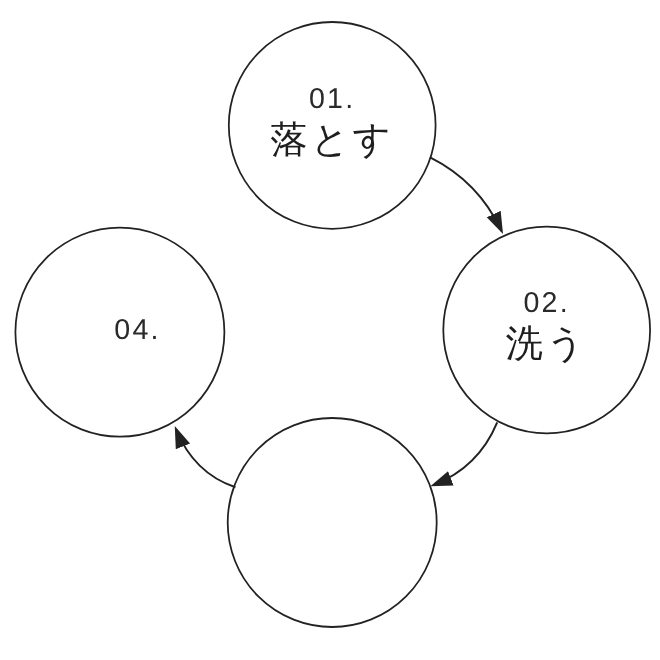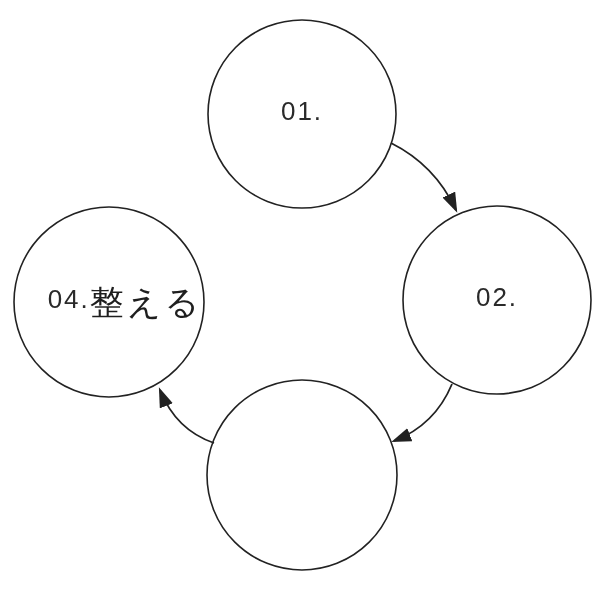--- a/index.html
+++ b/index.html
@@ -27,21 +27,21 @@
   }
   path.arrow-path {
     fill: none;
     stroke: #222222;
     stroke-width: 1.8;
   }
   .step-text {
     position: absolute;
     transform: translate(-50%, calc(-50% - 3px));
     display: flex;
-    flex-direction: row;
+    flex-direction: column;
     align-items: center;
     text-align: center;
     white-space: nowrap;
     pointer-events: none;
   }
   .step-number {
     font-size: 26px;
     line-height: 1;
     letter-spacing: 2px;
     color: #2a2a2a;
@@ -73,25 +73,26 @@
     <circle class="step-circle" cx="302" cy="475" r="95" style="stroke: rgb(34, 34, 34);"></circle>
     <circle class="step-circle" cx="109" cy="302" r="95" style="stroke: rgb(34, 34, 34);"></circle>
 
     <path class="arrow-path" marker-end="url(#arrowhead)" d="M 391 143 Q 435 165 456 210" style="stroke: rgb(34, 34, 34);"></path>
     <path class="arrow-path" marker-end="url(#arrowhead)" d="M 452 384 Q 435 425 394 441" style="stroke: rgb(34, 34, 34);"></path>
     <path class="arrow-path" marker-end="url(#arrowhead)" d="M 214 443 Q 176 430 160 390" style="stroke: rgb(34, 34, 34);"></path>
   </svg>
 
   <div class="step-text" style="left: 302px; top: 114px;">
     <span class="step-number" style="color: rgb(42, 42, 42);">01.</span>
+    <span class="step-label" style="color: rgb(30, 30, 30);">落とす</span>
   </div>
 
   <div class="step-text" style="left: 497px; top: 300px;">
     <span class="step-number" style="color: rgb(42, 42, 42);">02.</span>
+    <span class="step-label" style="color: rgb(30, 30, 30);">洗う</span>
   </div>
 
 
   <div class="step-text" style="left: 109px; top: 302px;">
     <span class="step-number" style="color: rgb(42, 42, 42); margin-left: 32px;">04.</span>
-    <span class="step-label" style="color: rgb(30, 30, 30);">整える</span>
   </div>
 
 </div>
 
 </body></html>

